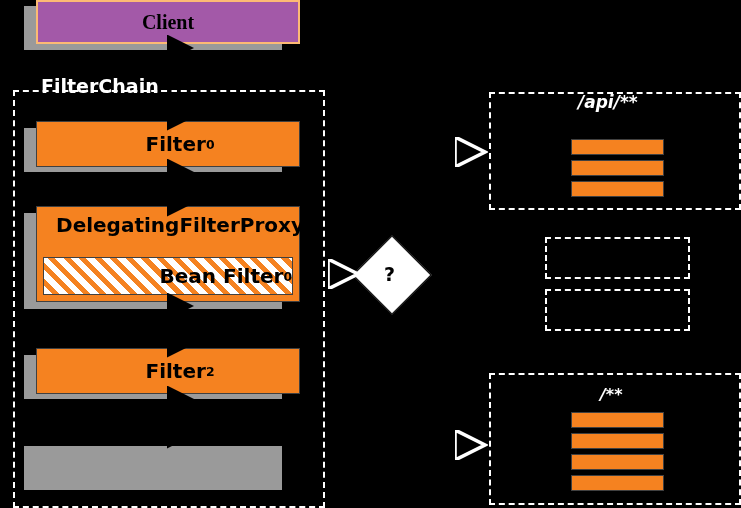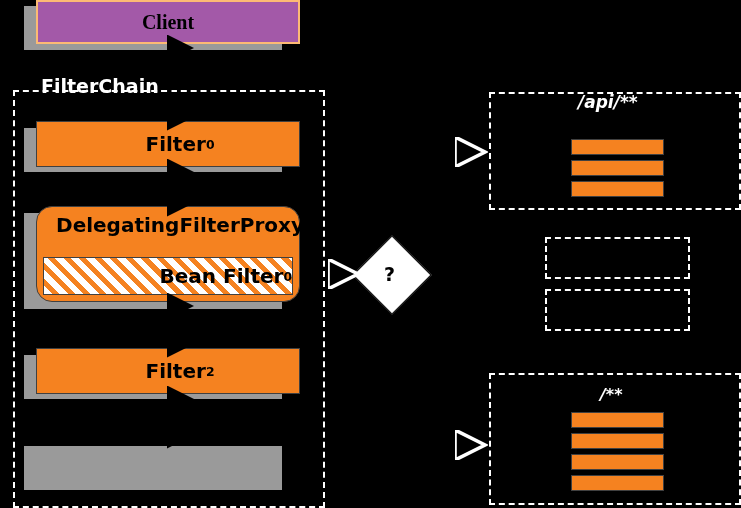--- a/index.html
+++ b/index.html
@@ -120,21 +120,21 @@
     <span>Client</span>
   </div>
 
   <div class="shadow" style="left:24px; top:128px; width:258px; height:44px;"></div>
   <div class="box orange" style="left:36px; top:121px; width:264px; height:46px; font-size:20px;">
     <span>Filter</span>
       <span class="sub">0</span>
   </div>
 
   <div class="shadow" style="left:24px; top:213px; width:258px; height:96px;"></div>
-  <div class="box orange" style="left:36px; top:206px; width:264px; height:96px; font-size:20px; align-items:flex-start; padding-top:6px;border-radius:16px;">
+  <div class="box orange" style="left:36px; top:206px; width:264px; height:96px; font-size:20px; align-items:flex-start; padding-top:6px;">
     <span>DelegatingFilterProxy</span>
   </div>
   <div class="box hatch" style="left:43px; top:257px; width:250px; height:38px; font-size:20px;">
     <span>Bean Filter</span>
       <span class="sub">0</span>
   </div>
 
   <div class="shadow" style="left:24px; top:355px; width:258px; height:44px;"></div>
   <div class="box orange" style="left:36px; top:348px; width:264px; height:46px; font-size:20px;">
     <span>Filter</span>

